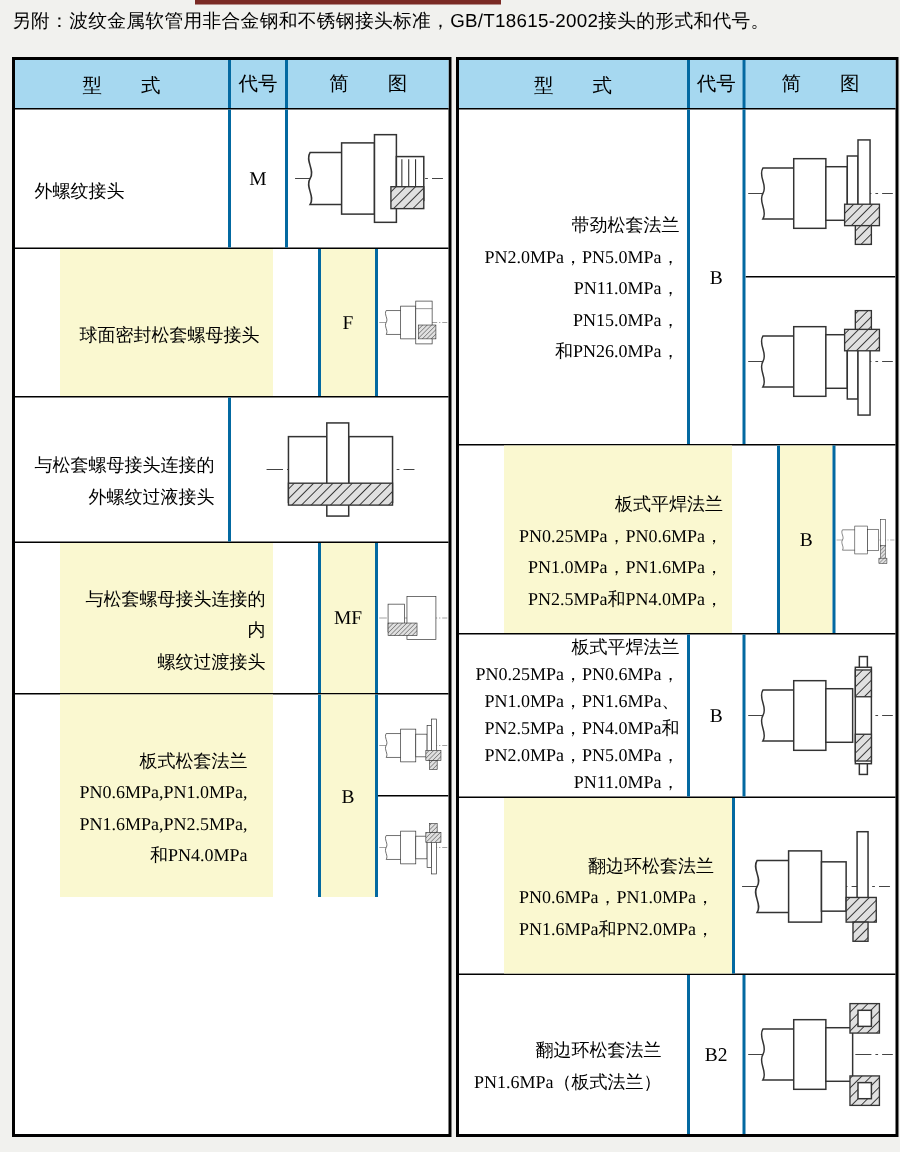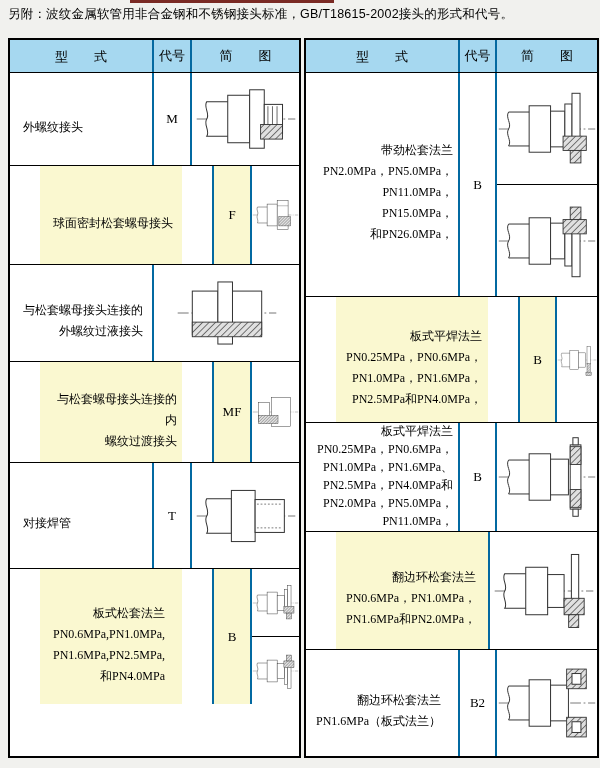--- a/index.html
+++ b/index.html
@@ -119,35 +119,20 @@
             <svg viewBox="0 0 112 92" width="104" height="84" preserveAspectRatio="xMidYMid meet">
               <line x1="2" y1="46" x2="110" y2="46" stroke="#444" stroke-width="0.8" stroke-dasharray="12 3 2 3"></line>
               <rect x="16" y="24" width="26" height="44" fill="#fff" stroke="#333" stroke-width="1.1"></rect>
               <rect x="46" y="12" width="46" height="68" fill="#fff" stroke="#333" stroke-width="1.1"></rect>
               <rect x="16" y="54" width="46" height="20" fill="url(#hx)" stroke="#333" stroke-width="1"></rect>
             </svg>
           </div>
         </div>
     </div>
 
-    <div class="row" style="height:106px">
-      <div class="cell type">对接焊管</div>
-      <div class="cell code">T</div>
-      <div class="cell diagram">
-          <div class="sub">
-            <svg viewBox="0 0 112 92" width="104" height="84" preserveAspectRatio="xMidYMid meet">
-              <line x1="2" y1="46" x2="110" y2="46" stroke="#444" stroke-width="0.8" stroke-dasharray="12 3 2 3"></line>
-              <path d="M40 27 L13 27 C9 33 17 40 13 46 C9 52 17 59 13 65 L40 65 Z" fill="#fff" stroke="#333" stroke-width="1.1"></path>
-              <rect x="40" y="18" width="26" height="56" fill="#fff" stroke="#333" stroke-width="1.1"></rect>
-              <rect x="66" y="28" width="32" height="36" fill="#fff" stroke="#333" stroke-width="1.1"></rect>
-              <path d="M68 33 H96 M68 59 H96" stroke="#333" stroke-width="0.7" stroke-dasharray="2 2" fill="none"></path>
-            </svg>
-          </div>
-        </div>
-    </div>
 
     <div class="row hl" style="height:136px">
       <div class="cell type">板式松套法兰
 PN0.6MPa,PN1.0MPa,
 PN1.6MPa,PN2.5MPa,
 和PN4.0MPa</div>
       <div class="cell code">B</div>
       <div class="cell diagram">
         <div class="sub">
             <svg viewBox="0 0 112 92" width="104" height="84" preserveAspectRatio="xMidYMid meet">

